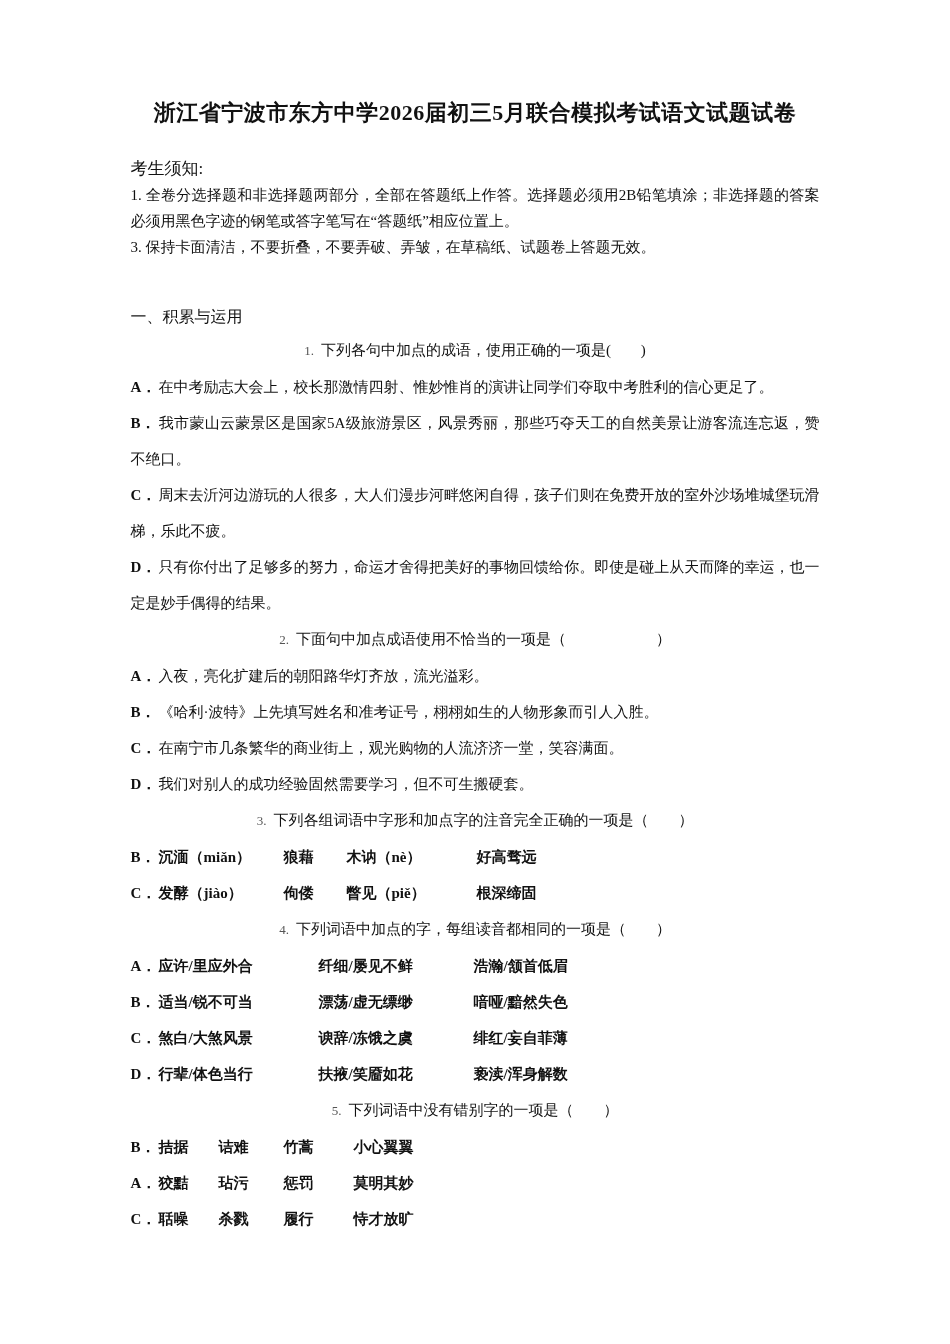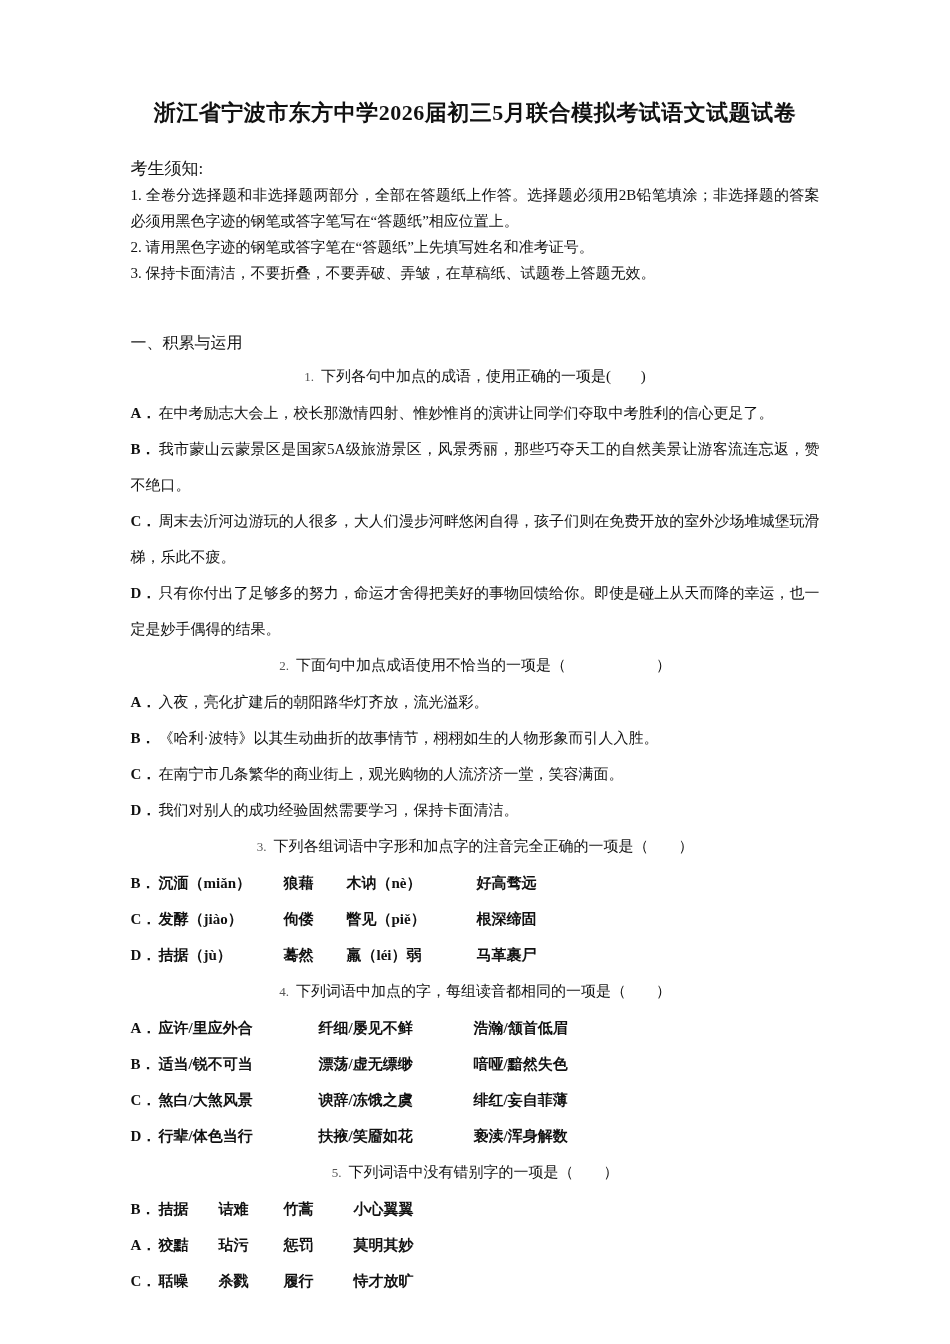--- a/index.html
+++ b/index.html
@@ -77,47 +77,45 @@
 </head>
 <body>
 
 <div class="page">
   <h1 class="title">浙江省宁波市东方中学2026届初三5月联合模拟考试语文试题试卷</h1>
 
   <div class="notice">
     <div class="notice-heading">考生须知:</div>
     <div id="notice-items">
         <div class="notice-line">1.  全卷分选择题和非选择题两部分，全部在答题纸上作答。选择题必须用2B铅笔填涂；非选择题的答案必须用黑色字迹的钢笔或答字笔写在“答题纸”相应位置上。</div>
-        <div class="notice-line">2.  请用黑色字迹的钢笔或答字笔在“答题纸”上先填写姓名和准考证号。</div>
         <div class="notice-line">3.  保持卡面清洁，不要折叠，不要弄破、弄皱，在草稿纸、试题卷上答题无效。</div>
       </div>
   </div>
 
   <div class="section-heading">一、积累与运用</div>
 
   <div id="questions">
       <div class="question q1">
         <div class="stem"><span class="qnum">1.</span><span>下列各句中加点的成语，使用正确的一项是(　　)</span></div>
         <div class="option"><span class="olabel">A．</span><span class="otext">在中考励志大会上，校长那激情四射、惟妙惟肖的演讲让同学们夺取中考胜利的信心更足了。</span></div>
         <div class="option"><span class="olabel">B．</span><span class="otext">我市蒙山云蒙景区是国家5A级旅游景区，风景秀丽，那些巧夺天工的自然美景让游客流连忘返，赞不绝口。</span></div>
         <div class="option"><span class="olabel">C．</span><span class="otext">周末去沂河边游玩的人很多，大人们漫步河畔悠闲自得，孩子们则在免费开放的室外沙场堆城堡玩滑梯，乐此不疲。</span></div>
         <div class="option"><span class="olabel">D．</span><span class="otext">只有你付出了足够多的努力，命运才舍得把美好的事物回馈给你。即使是碰上从天而降的幸运，也一定是妙手偶得的结果。</span></div>
       </div>
       <div class="question q2">
         <div class="stem"><span class="qnum">2.</span><span>下面句中加点成语使用不恰当的一项是（　　　　　　）</span></div>
         <div class="option"><span class="olabel">A．</span><span class="otext">入夜，亮化扩建后的朝阳路华灯齐放，流光溢彩。</span></div>
-        <div class="option"><span class="olabel">B．</span><span class="otext">《哈利·波特》以其生动曲折的故事情节，栩栩如生的人物形象而引人入胜。</span></div>
+        <div class="option"><span class="olabel">B．</span><span class="otext">《哈利·波特》上先填写姓名和准考证号，栩栩如生的人物形象而引人入胜。</span></div>
         <div class="option"><span class="olabel">C．</span><span class="otext">在南宁市几条繁华的商业街上，观光购物的人流济济一堂，笑容满面。</span></div>
-        <div class="option"><span class="olabel">D．</span><span class="otext">我们对别人的成功经验固然需要学习，保持卡面清洁。</span></div>
+        <div class="option"><span class="olabel">D．</span><span class="otext">我们对别人的成功经验固然需要学习，但不可生搬硬套。</span></div>
       </div>
       <div class="question q3">
         <div class="stem"><span class="qnum">3.</span><span>下列各组词语中字形和加点字的注音完全正确的一项是（　　）</span></div>
         <div class="option cells"><span class="olabel">B．</span><span class="cell">沉湎（miǎn）</span><span class="cell">狼藉</span><span class="cell">木讷（nè）</span><span class="cell">好高骛远</span></div>
         <div class="option cells"><span class="olabel">C．</span><span class="cell">发酵（jiào）</span><span class="cell">佝偻</span><span class="cell">瞥见（piě）</span><span class="cell">根深缔固</span></div>
-        <div class="option cells"><span class="olabel">D．</span><span class="cell">拮据（jù）</span><span class="cell">蓦然</span><span class="cell">羸（léi）弱</span><span class="cell">马革裹尸</span></div>
       </div>
       <div class="question q4">
         <div class="stem"><span class="qnum">4.</span><span>下列词语中加点的字，每组读音都相同的一项是（　　）</span></div>
         <div class="option cells"><span class="olabel">A．</span><span class="cell">应许/里应外合</span><span class="cell">纤细/屡见不鲜</span><span class="cell">浩瀚/颔首低眉</span></div>
         <div class="option cells"><span class="olabel">B．</span><span class="cell">适当/锐不可当</span><span class="cell">漂荡/虚无缥缈</span><span class="cell">喑哑/黯然失色</span></div>
         <div class="option cells"><span class="olabel">C．</span><span class="cell">煞白/大煞风景</span><span class="cell">谀辞/冻饿之虞</span><span class="cell">绯红/妄自菲薄</span></div>
         <div class="option cells"><span class="olabel">D．</span><span class="cell">行辈/体色当行</span><span class="cell">扶掖/笑靥如花</span><span class="cell">亵渎/浑身解数</span></div>
       </div>
       <div class="question q5">
         <div class="stem"><span class="qnum">5.</span><span>下列词语中没有错别字的一项是（　　）</span></div>

